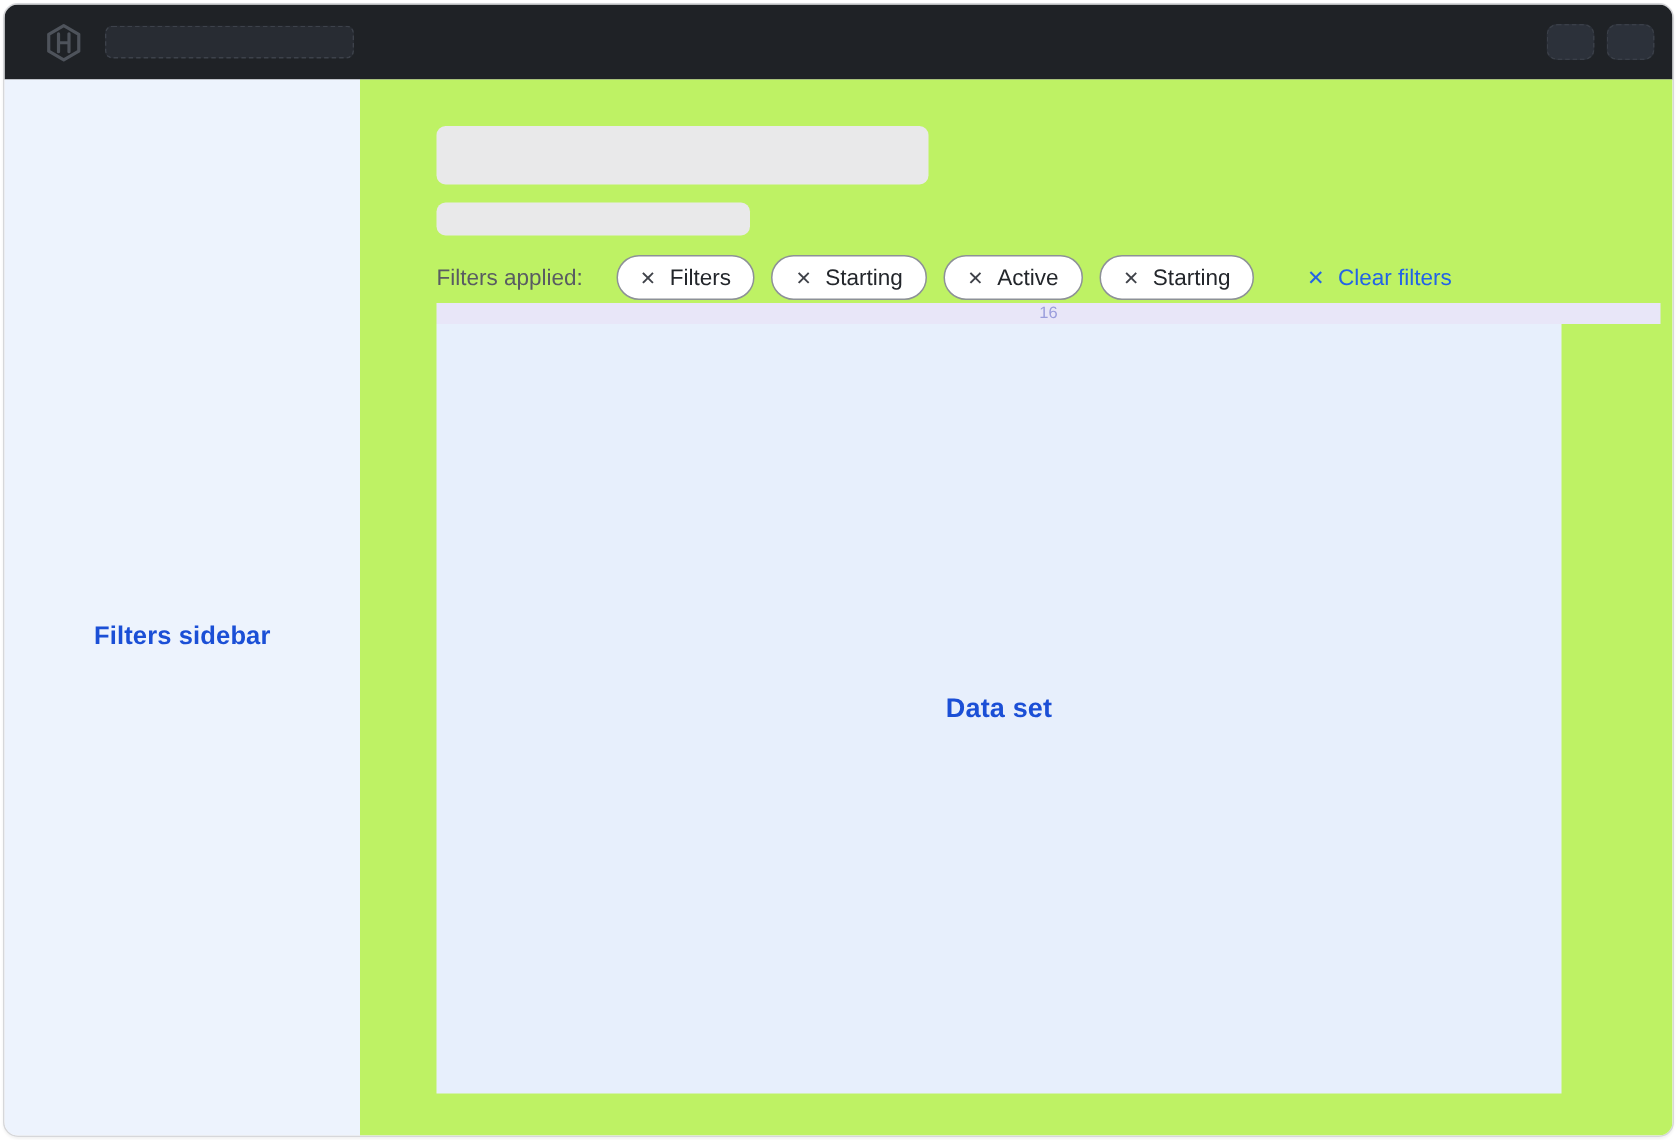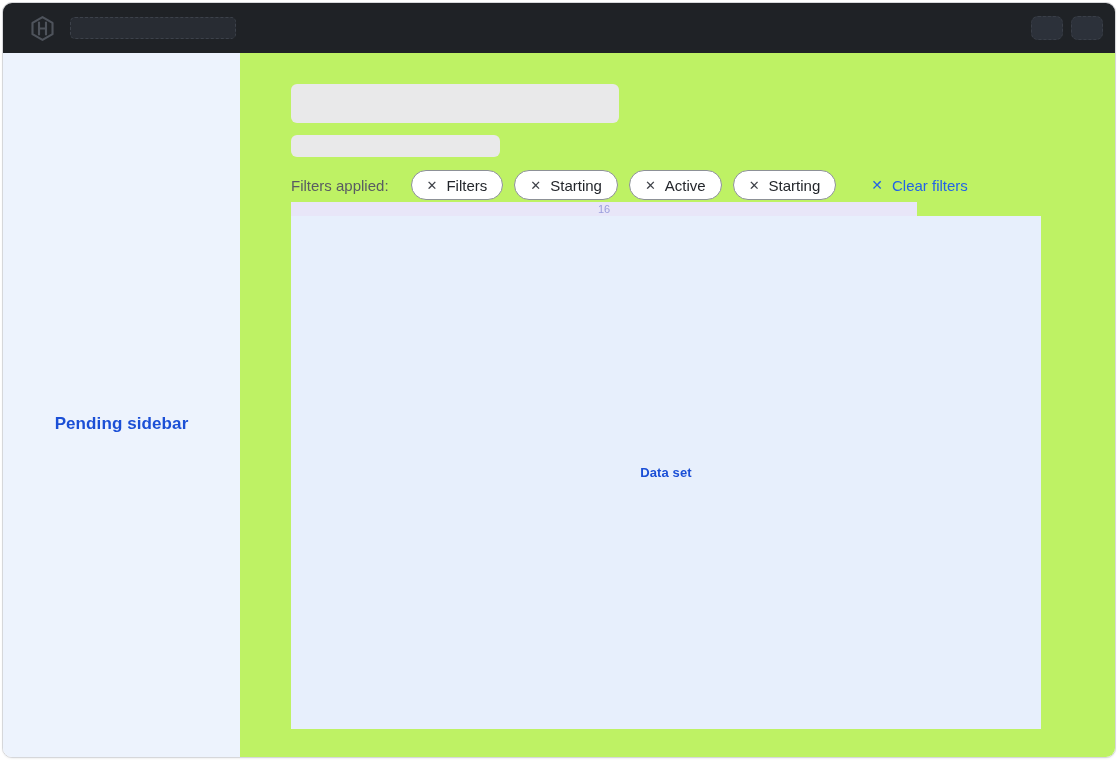--- a/index.html
+++ b/index.html
@@ -49,50 +49,50 @@
   }
   .chip + .chip { margin-left:11px; }
   .chip-x { font-size:13px; color:#3f4249; line-height:1; }
   .clear-filters {
     margin-left:35px; display:inline-flex; align-items:center; gap:9px;
     color:#2363e6; font-size:15px; font-weight:500; cursor:pointer;
   }
   .clear-x { font-size:14px; line-height:1; }
   
   .selected-row {
-    width:626px; height:14px; background:#e8e6f8;
+    width:816px; height:14px; background:#e8e6f8;
     display:flex; align-items:center; justify-content:center;
   }
   .selected-count { font-size:11px; color:#9a9ddc; line-height:1; }
   .dataset {
     width:750px; height:513px; background:#e7effc;
     display:flex; align-items:center; justify-content:center;
   }
-  .dataset-label { font-size:13px; font-weight:700; color:#1b4fd6; letter-spacing:0.1px; }
+  .dataset-label { font-size:18px; font-weight:700; color:#1b4fd6; letter-spacing:0.1px; }
 </style>
 </head>
 <body>
 
 <div class="window">
 
   <header class="topbar">
     <svg class="logo" viewBox="0 0 24 24" fill="none" stroke="#4e535b" stroke-width="1.9" stroke-linejoin="round" stroke-linecap="round">
       <path d="M12 1.9 20.9 7v10L12 22.1 3.1 17V7Z"></path>
       <path d="M8.9 6.7v10.6M15.1 6.7v10.6M8.9 12h6.2"></path>
     </svg>
     <div class="search-skeleton"></div>
     <div class="topbar-spacer"></div>
     <div class="topbar-btn-skeleton"></div>
     <div class="topbar-btn-skeleton"></div>
   </header>
 
   <div class="body-row">
 
     <aside class="sidebar">
-      <span class="sidebar-label">Pending sidebar</span>
+      <span class="sidebar-label">Filters sidebar</span>
     </aside>
 
     <main class="content">
 
       <div class="skel skel-title"></div>
       <div class="skel skel-subtitle"></div>
 
       <div class="filters-row">
         <span class="filters-label">Filters applied:</span>
 

